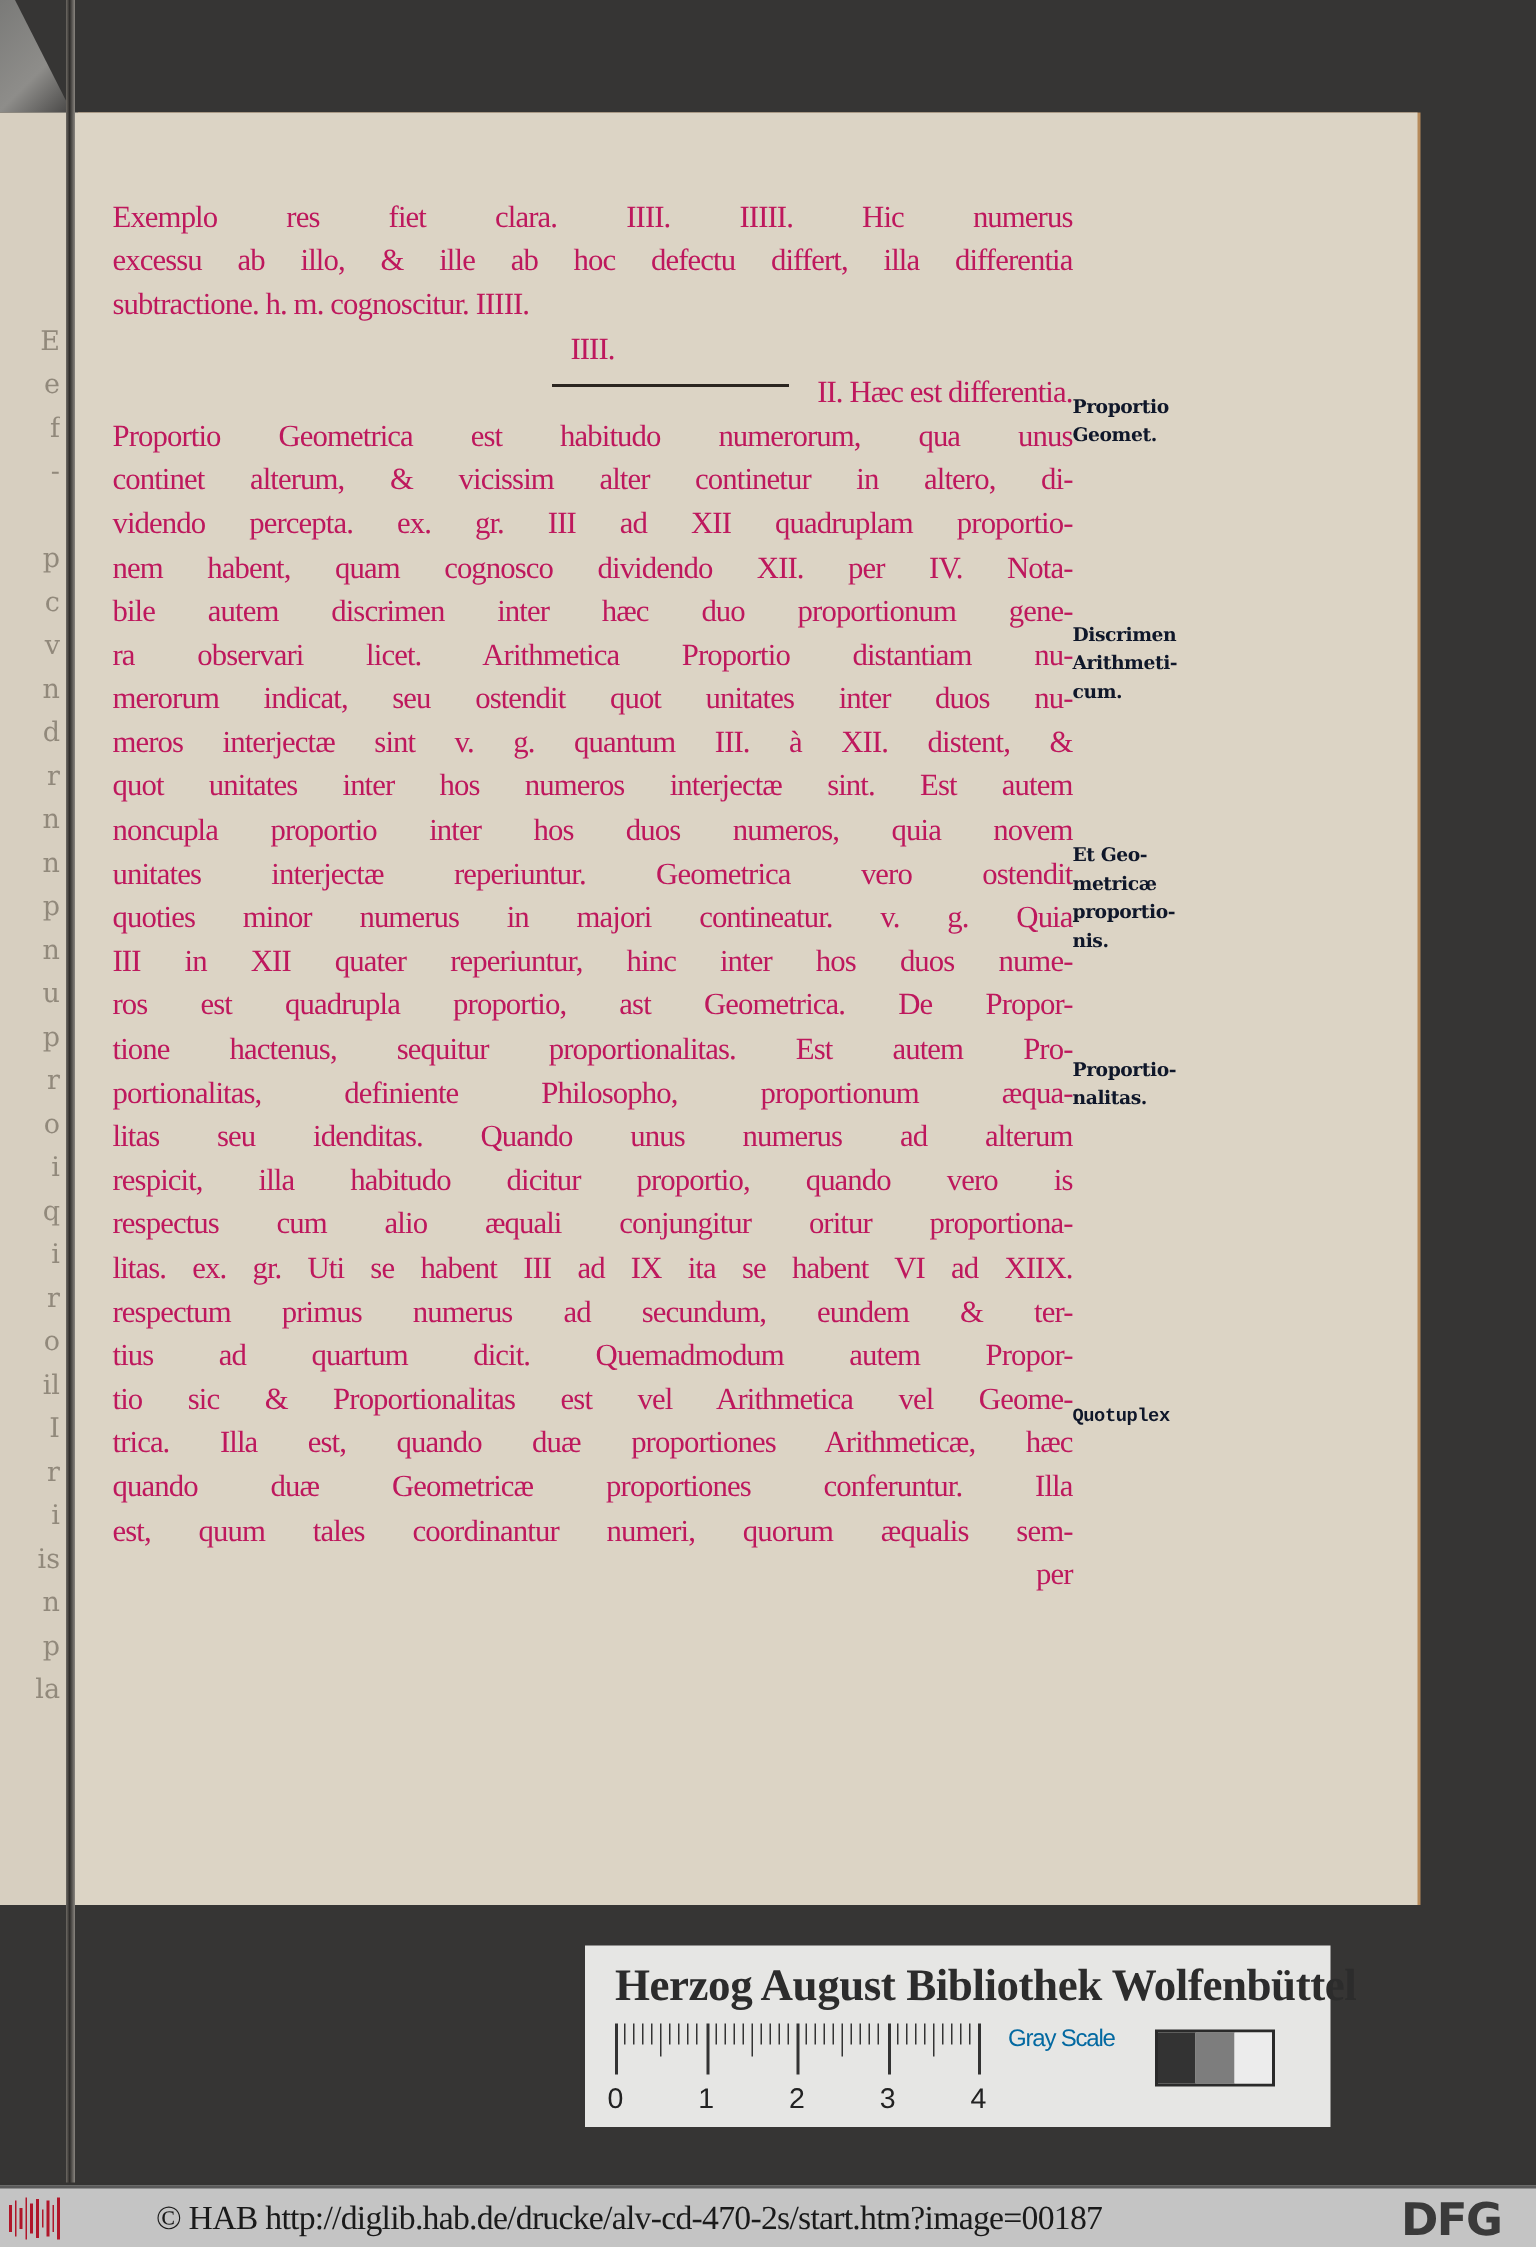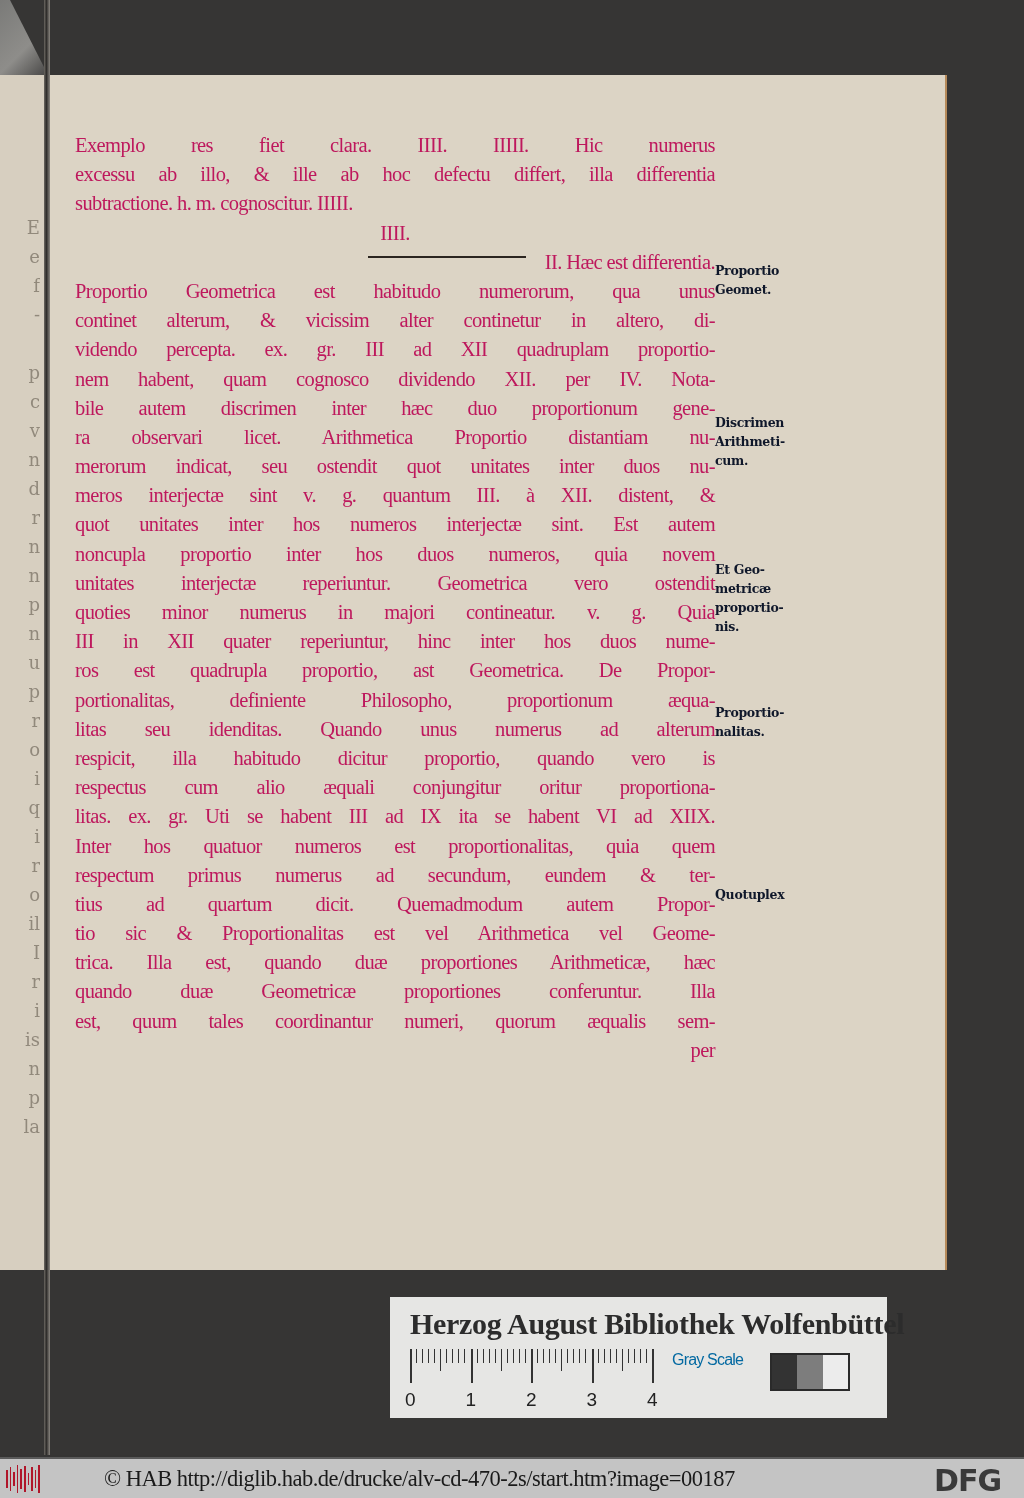--- a/index.html
+++ b/index.html
@@ -157,26 +157,26 @@
       <div class="line justify">bile autem discrimen inter hæc duo proportionum gene-</div>
       <div class="line justify">ra observari licet.    Arithmetica Proportio distantiam nu-</div>
       <div class="line justify">merorum indicat, seu ostendit quot unitates inter duos nu-</div>
       <div class="line justify">meros interjectæ sint v. g. quantum III. à XII. distent, &amp;</div>
       <div class="line justify">quot unitates inter hos numeros interjectæ sint. Est autem</div>
       <div class="line justify">noncupla proportio inter hos duos numeros, quia novem</div>
       <div class="line justify">unitates interjectæ reperiuntur. Geometrica vero ostendit</div>
       <div class="line justify">quoties minor numerus in majori contineatur. v. g.  Quia</div>
       <div class="line justify">III in XII quater reperiuntur, hinc inter hos duos nume-</div>
       <div class="line justify">ros est quadrupla proportio, ast Geometrica.    De Propor-</div>
+      <div class="line justify">tione hactenus, sequitur proportionalitas.  Est autem Pro-</div>
       <div class="line justify">portionalitas, definiente Philosopho, proportionum æqua-</div>
       <div class="line justify">litas seu idenditas.   Quando  unus numerus ad alterum</div>
       <div class="line justify">respicit, illa habitudo dicitur proportio,  quando vero is</div>
       <div class="line justify">respectus cum alio æquali conjungitur oritur proportiona-</div>
       <div class="line justify">litas. ex. gr. Uti se habent III ad IX ita se habent VI ad XIIX.</div>
-      <div class="line justify">Inter hos quatuor numeros est proportionalitas, quia quem</div>
       <div class="line justify">respectum primus numerus ad secundum, eundem &amp; ter-</div>
       <div class="line justify">tius ad quartum dicit.    Quemadmodum  autem Propor-</div>
       <div class="line justify">tio sic &amp; Proportionalitas est vel Arithmetica vel Geome-</div>
       <div class="line justify">trica. Illa est, quando duæ proportiones Arithmeticæ, hæc</div>
       <div class="line justify">quando duæ Geometricæ proportiones conferuntur.  Illa</div>
       <div class="line justify">est, quum tales coordinantur numeri, quorum æqualis sem-</div>
       <div class="line right">per</div>
     </div>
   <div class="rule"></div>
   <div id="margin-notes">
@@ -192,21 +192,21 @@
       <div class="margin-note" style="top: 485px;">
         <div>Et Geo-</div>
         <div>metricæ</div>
         <div>proportio-</div>
         <div>nis.</div>
       </div>
       <div class="margin-note" style="top: 628px;">
         <div>Proportio-</div>
         <div>nalitas.</div>
       </div>
-      <div class="margin-note" style="top: 810px;">
+      <div class="margin-note" style="top: 860px; font-family: Liberation Mono, monospace;">
         <div>Quotuplex</div>
       </div>
     </div>
 </div>
 
 <div class="card">
   <div class="card-title">Herzog August Bibliothek Wolfenbüttel</div>
   <div class="ruler" id="ruler">
       <div class="tick" style="left: 0px; height: 34px; width: 2px;"></div>
       <div class="tick" style="left: 6.05px; height: 14px;"></div>

